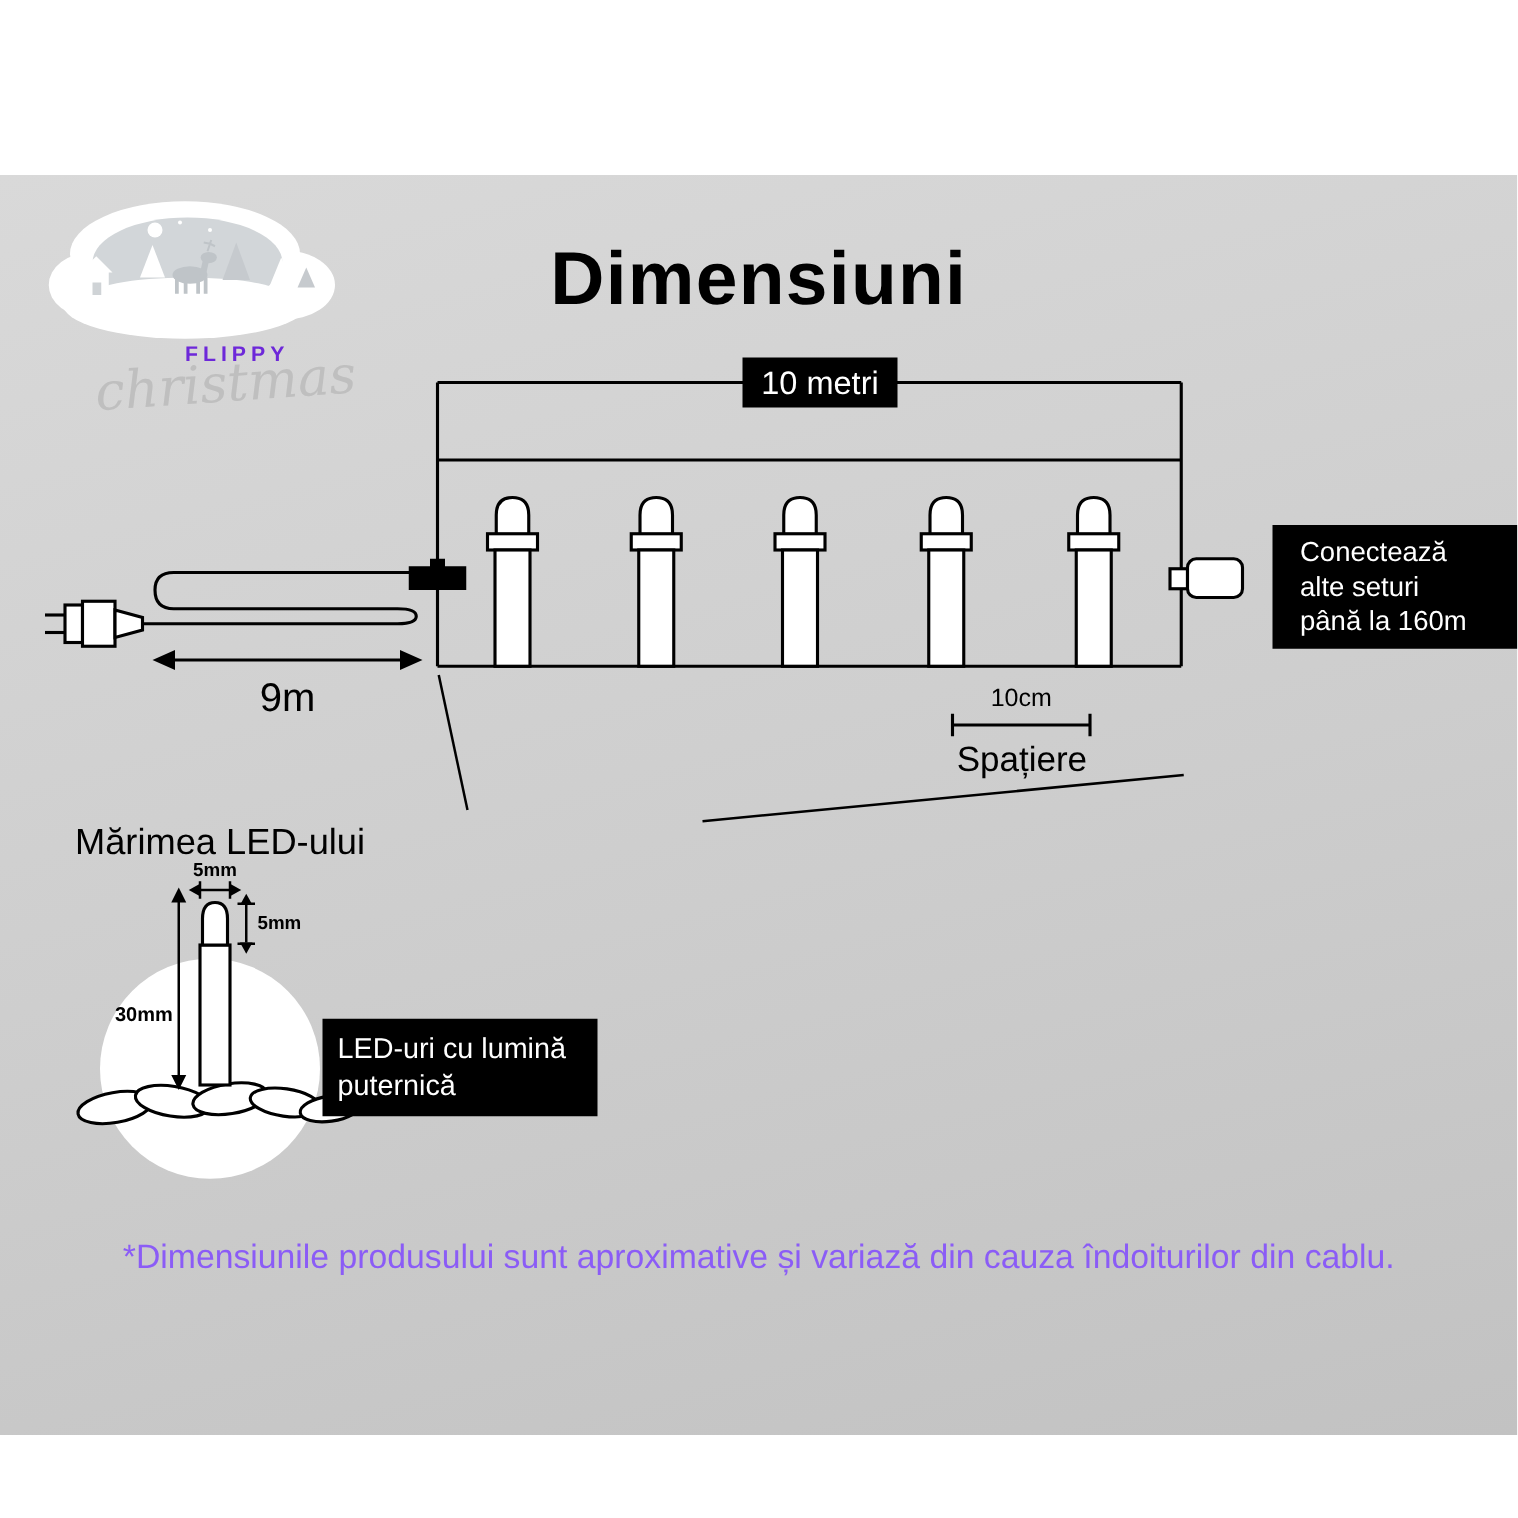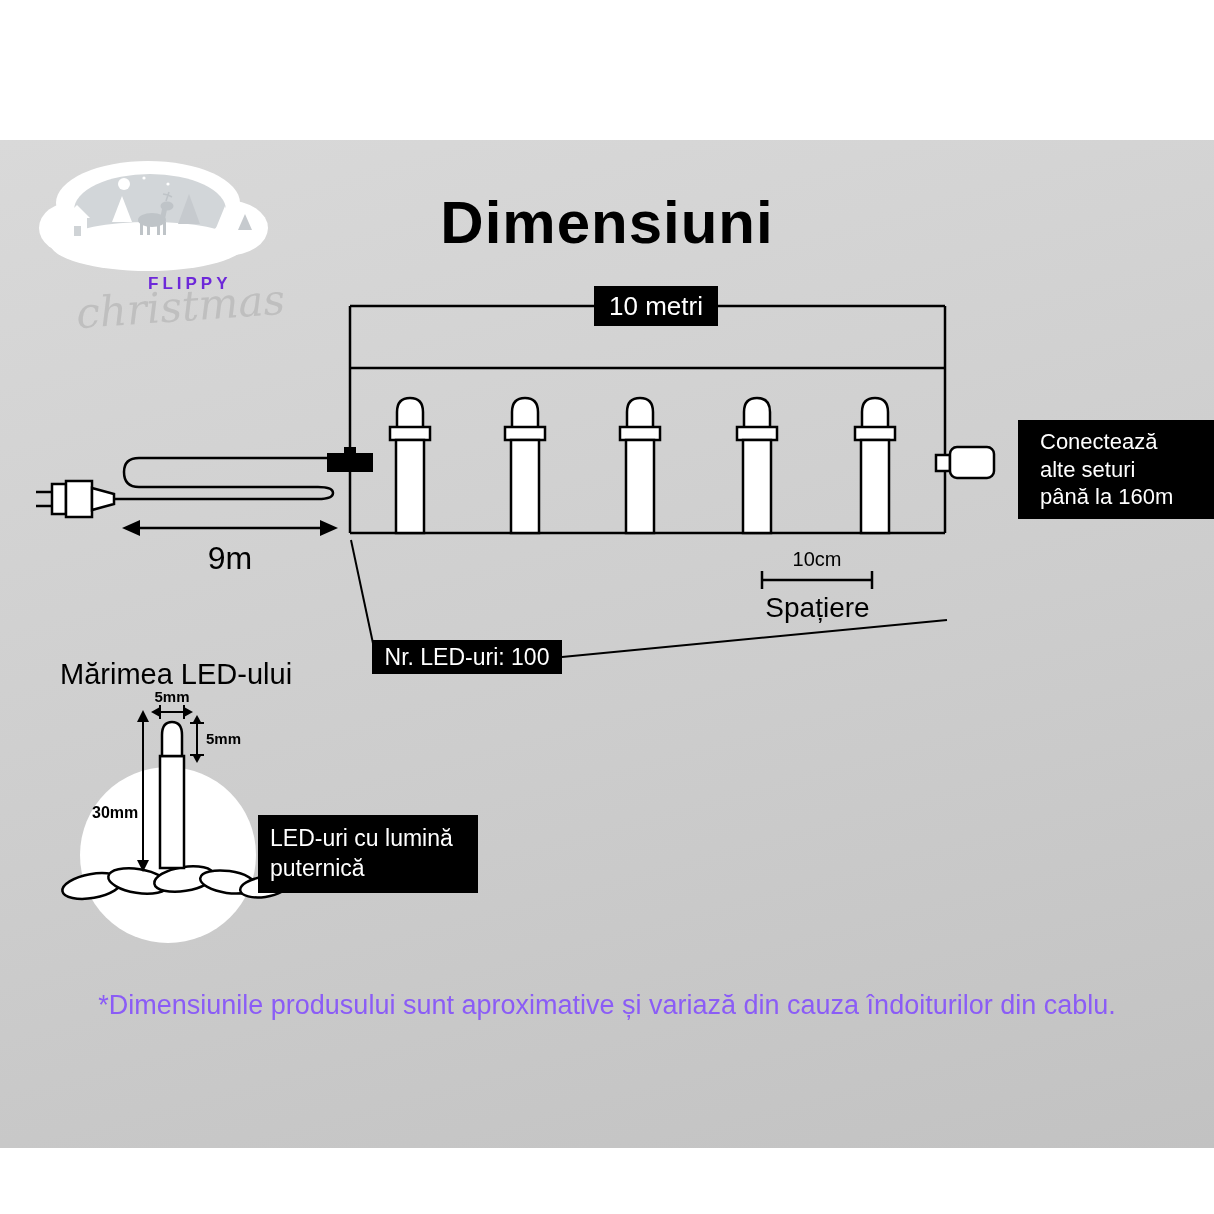--- a/index.html
+++ b/index.html
@@ -188,21 +188,20 @@
 
   <div class="blk" style="left:594px;top:286px;width:124px;height:40px;font-size:26px;">10 metri</div>
 
 
   <div class="blk left" style="left:1018px;top:420px;width:152px;padding:8px 22px;font-size:22px;line-height:1.25;">
     <div>Conectează</div>
     <div>alte seturi</div>
     <div>până la 160m</div>
   </div>
 
-  <div class="blk" style="left:372px;top:640px;width:190px;height:34px;font-size:23px;">Nr. LED-uri: 100</div>
 
   <div class="abs" style="left:180px;top:540px;width:100px;text-align:center;font-size:32px;">9m</div>
 
   <div class="abs" style="left:762px;top:548px;width:110px;text-align:center;font-size:20px;">10cm</div>
 
   <div class="abs" style="left:740px;top:592px;width:155px;text-align:center;font-size:28px;">Spațiere</div>
 
   <div class="abs" style="left:60px;top:658px;font-size:29px;">Mărimea LED-ului</div>
 
   <div class="dim-small" style="left:147px;top:688px;width:50px;text-align:center;">5mm</div>

